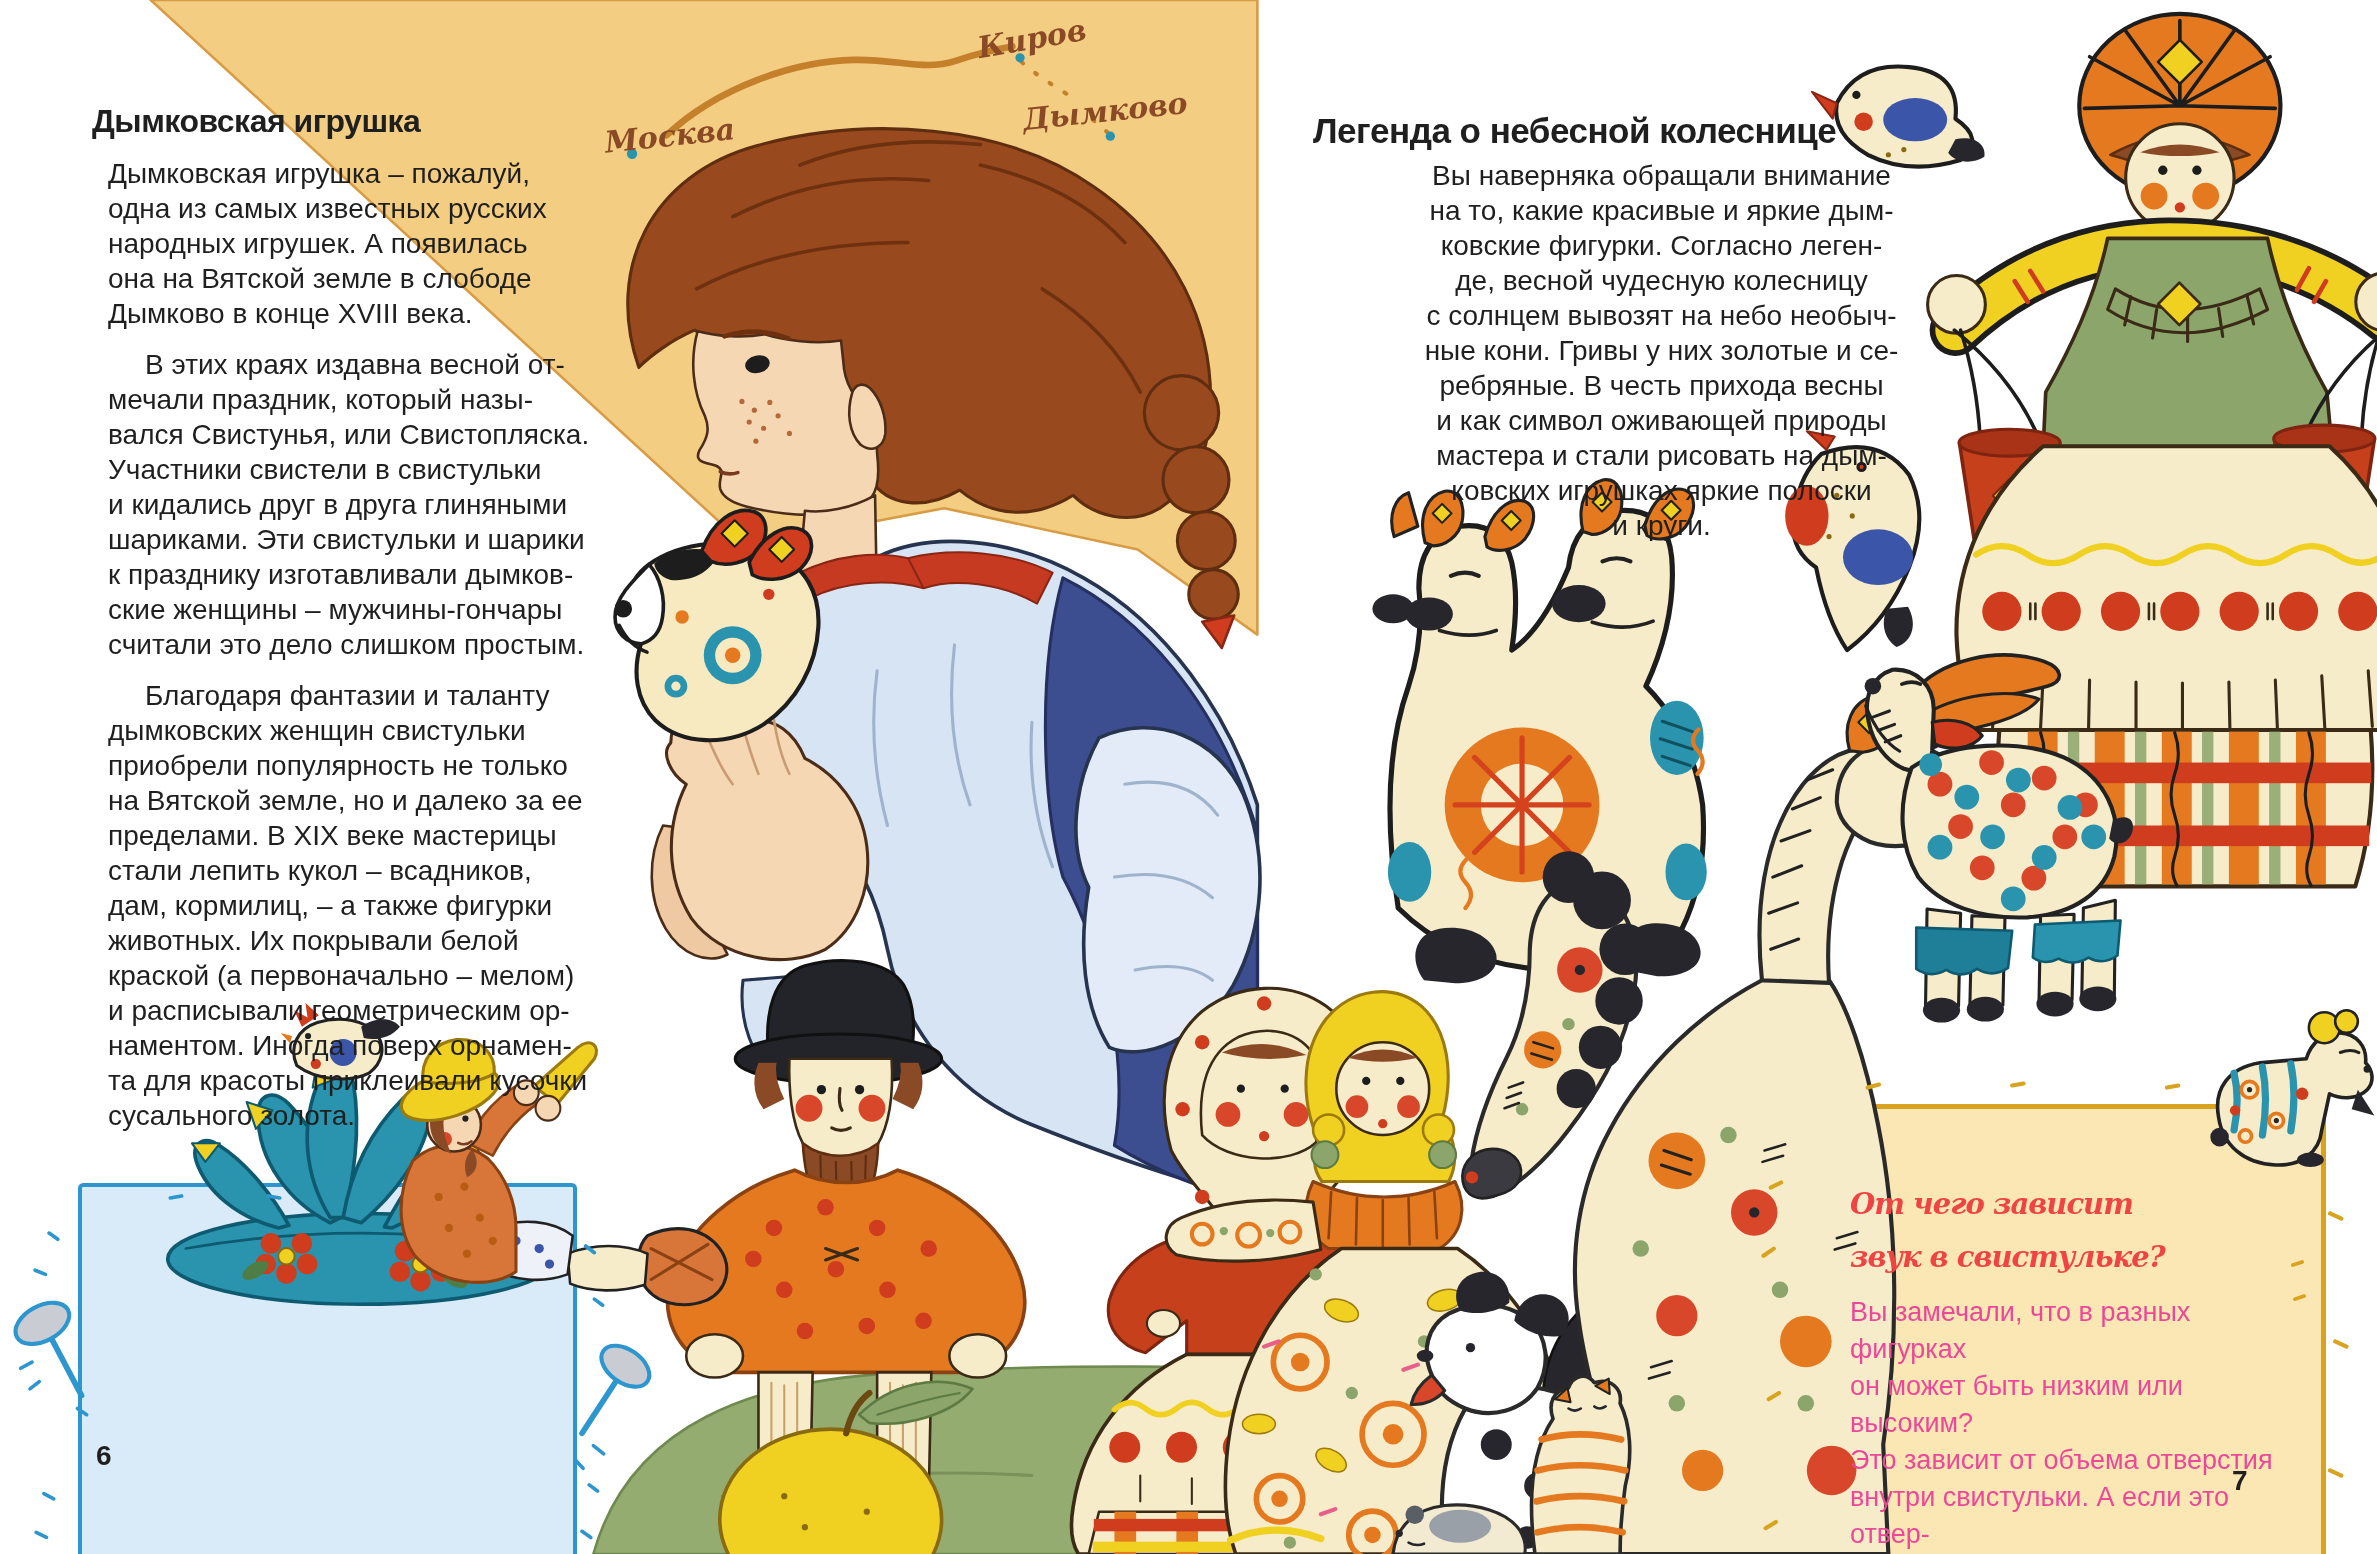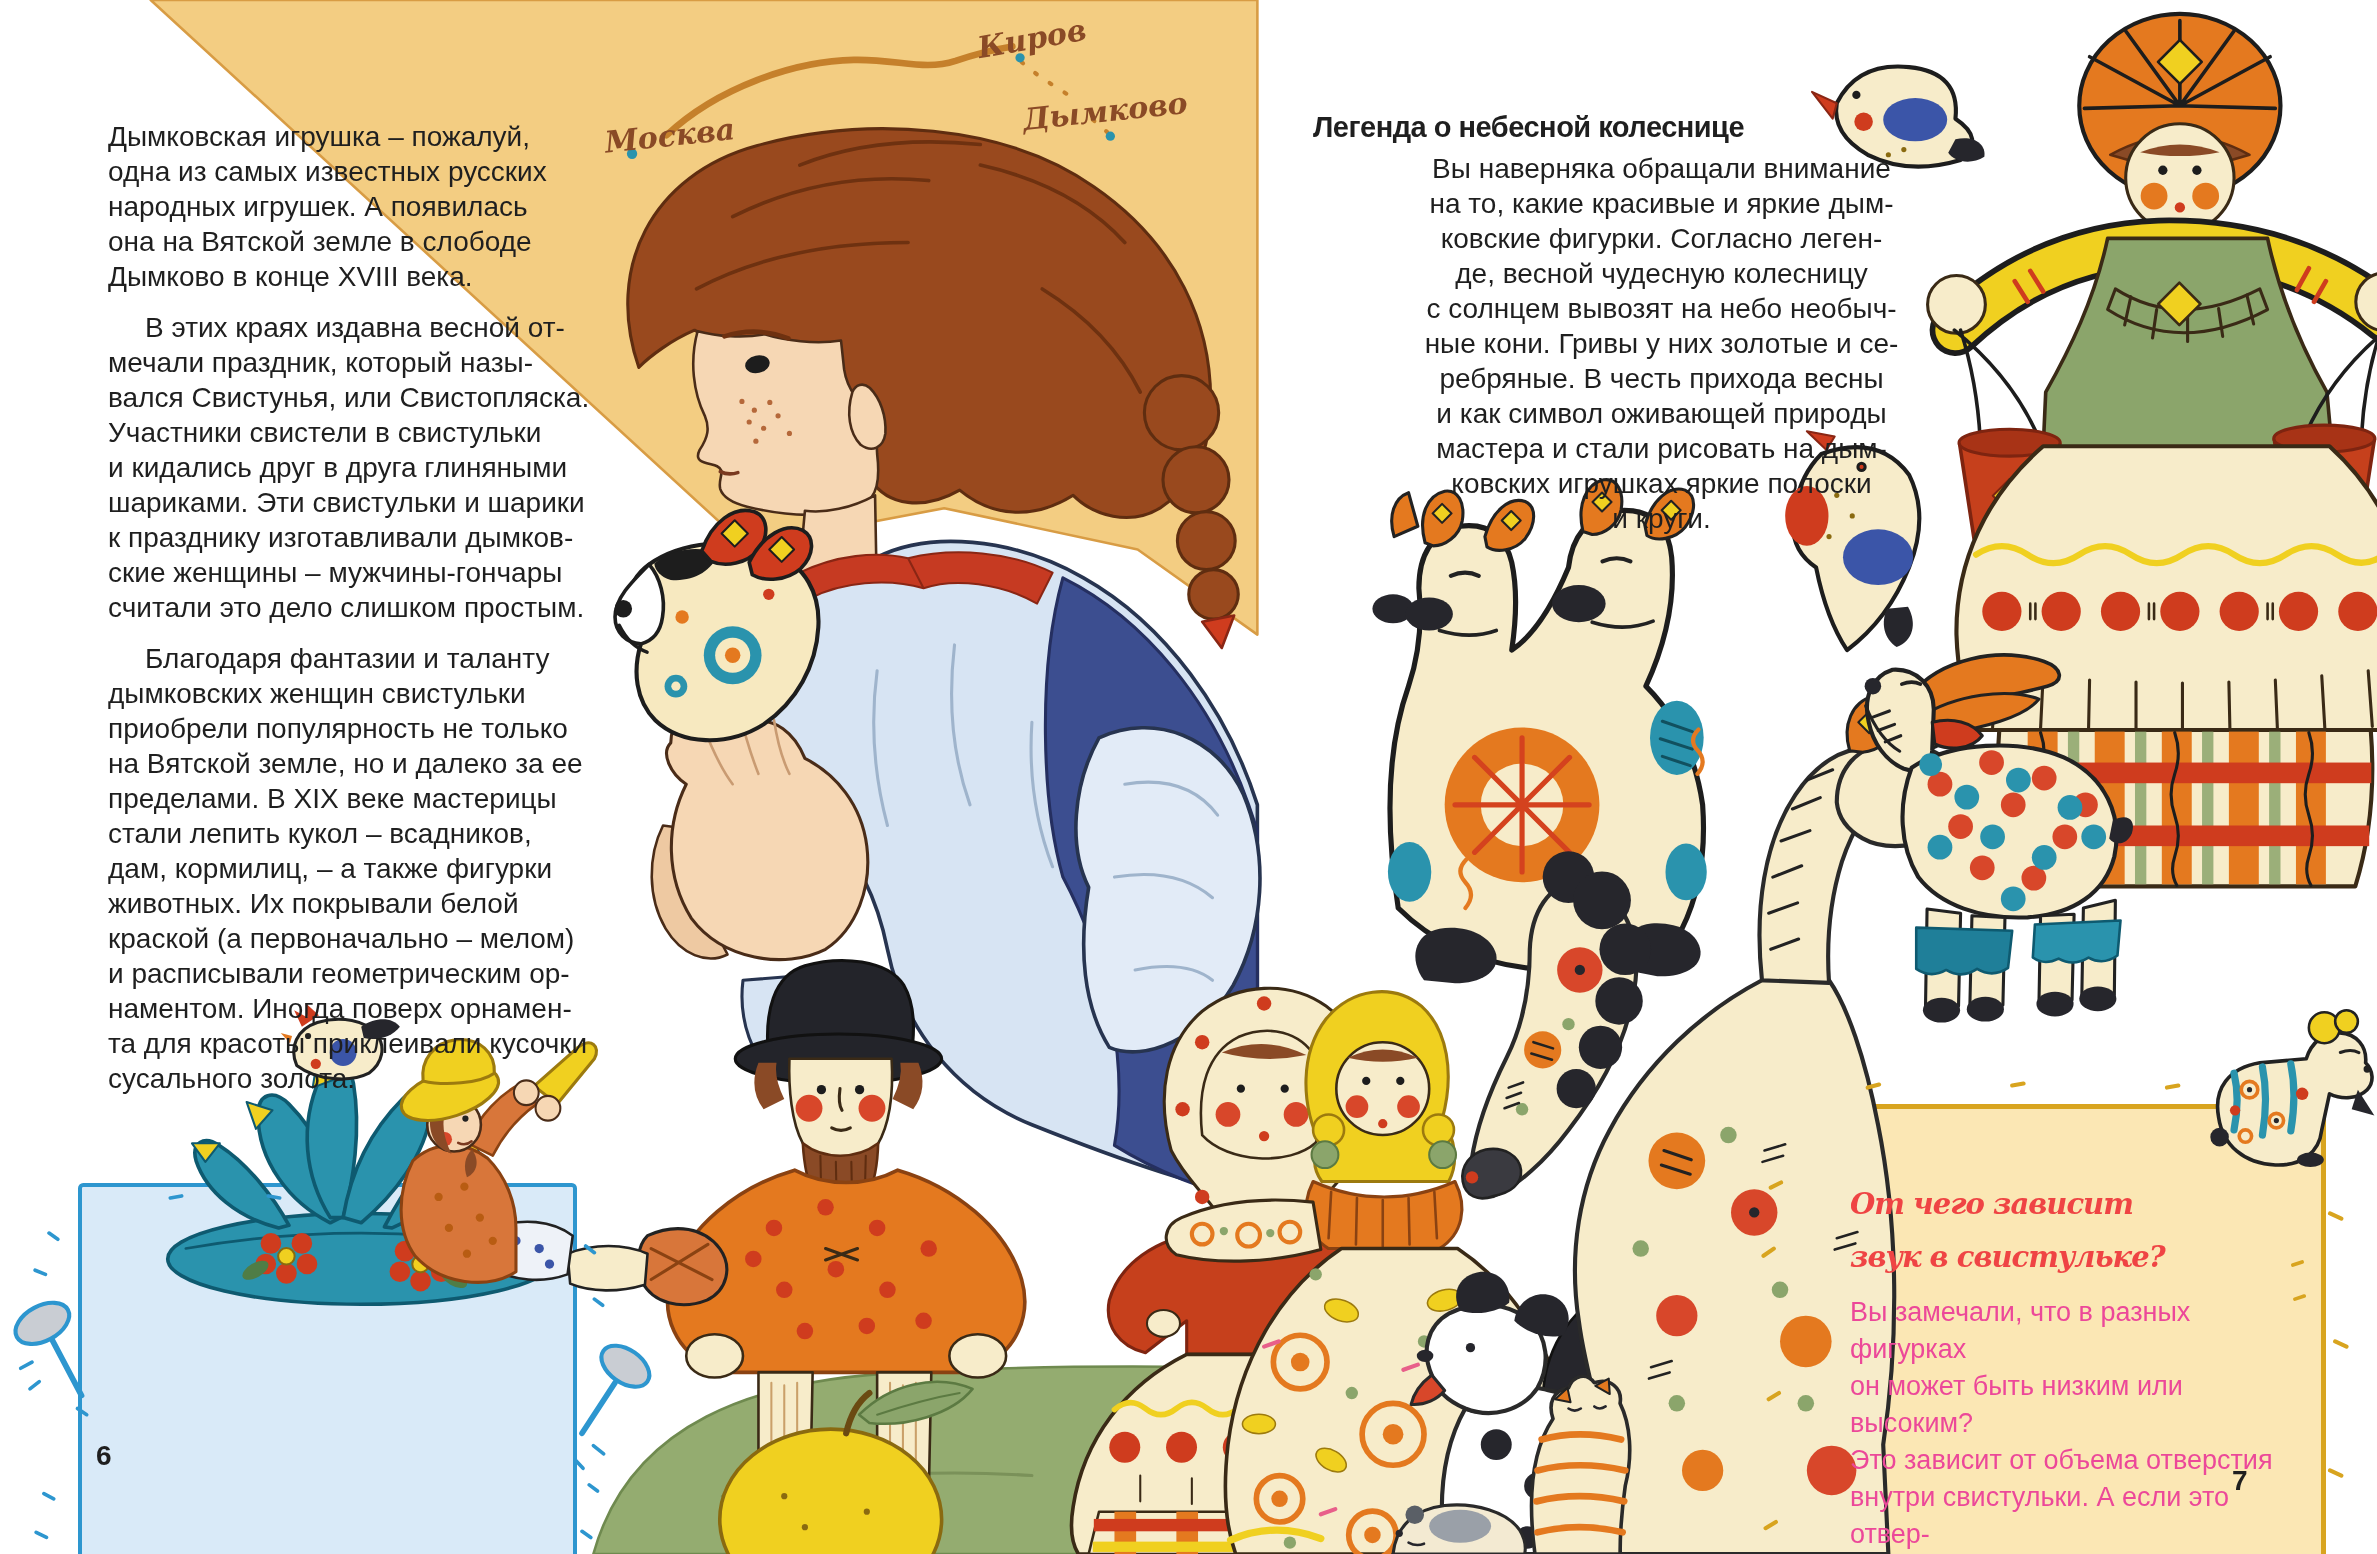--- a/index.html
+++ b/index.html
@@ -4,21 +4,21 @@
 <style>
   html,body{margin:0;padding:0;background:#888;}
   #page{
     position:relative;width:2377px;height:1554px;background:#ffffff;
     overflow:hidden;font-family:"Liberation Sans",sans-serif;color:#1f1f1f;
   }
   .abs{position:absolute;}
   .prose{white-space:pre-line;}
   
   .col-heading{font-weight:bold;font-size:32px;letter-spacing:-0.5px;}
-  .col-heading.right{font-size:29px;}
+  .col-heading.right{font-size:35px;}
   .bodytext{font-size:28px;line-height:35px;}
   .bodytext .para{margin:16px;}
   .bodytext .para.indent{text-indent:37px;}
   .notebox-text{font-size:24px;line-height:47px;}
   .qbox-title{
     font-family:"DejaVu Serif",serif;font-style:italic;font-weight:bold;
     font-size:29px;line-height:53px;letter-spacing:-1px;color:#ef4444;
   }
   .qbox-text{font-size:27px;line-height:37px;color:#ec4899;}
   .pagenum{font-weight:bold;font-size:28px;color:#1f1f1f;}
@@ -755,20 +755,21 @@
       </g>
     </g>
 
     <g stroke="#d8a41f" stroke-width="8">
       <path d="M3452,2292 L3432,2302 M3438,2420 L3418,2434 M3448,2700 L3428,2712 M3442,2950 L3422,2962 M4516,2352 L4538,2362 M4526,2600 L4548,2610 M4516,2850 L4538,2860 M3620,2108 L3642,2102 M3900,2104 L3922,2100 M4200,2108 L4222,2104"></path>
       <path d="M4444,2452 L4462,2446 M4448,2518 L4466,2512" stroke-width="7"></path>
     </g>
   </svg>
 
   <div class="abs toplayer" style="left:92px;top:103px;width:619px;">
+    <div class="col-heading">Дымковская игрушка</div>
     <div class="bodytext" style="margin-top:9.3px;">
       <p class="para prose">Дымковская игрушка – пожалуй,
 одна из самых известных русских
 народных игрушек. А появилась
 она на Вятской земле в слободе
 Дымково в конце XVIII века.</p>
       <p class="para prose indent">В этих краях издавна весной от-
 мечали праздник, который назы-
 вался Свистунья, или Свистопляска.
 Участники свистели в свистульки

